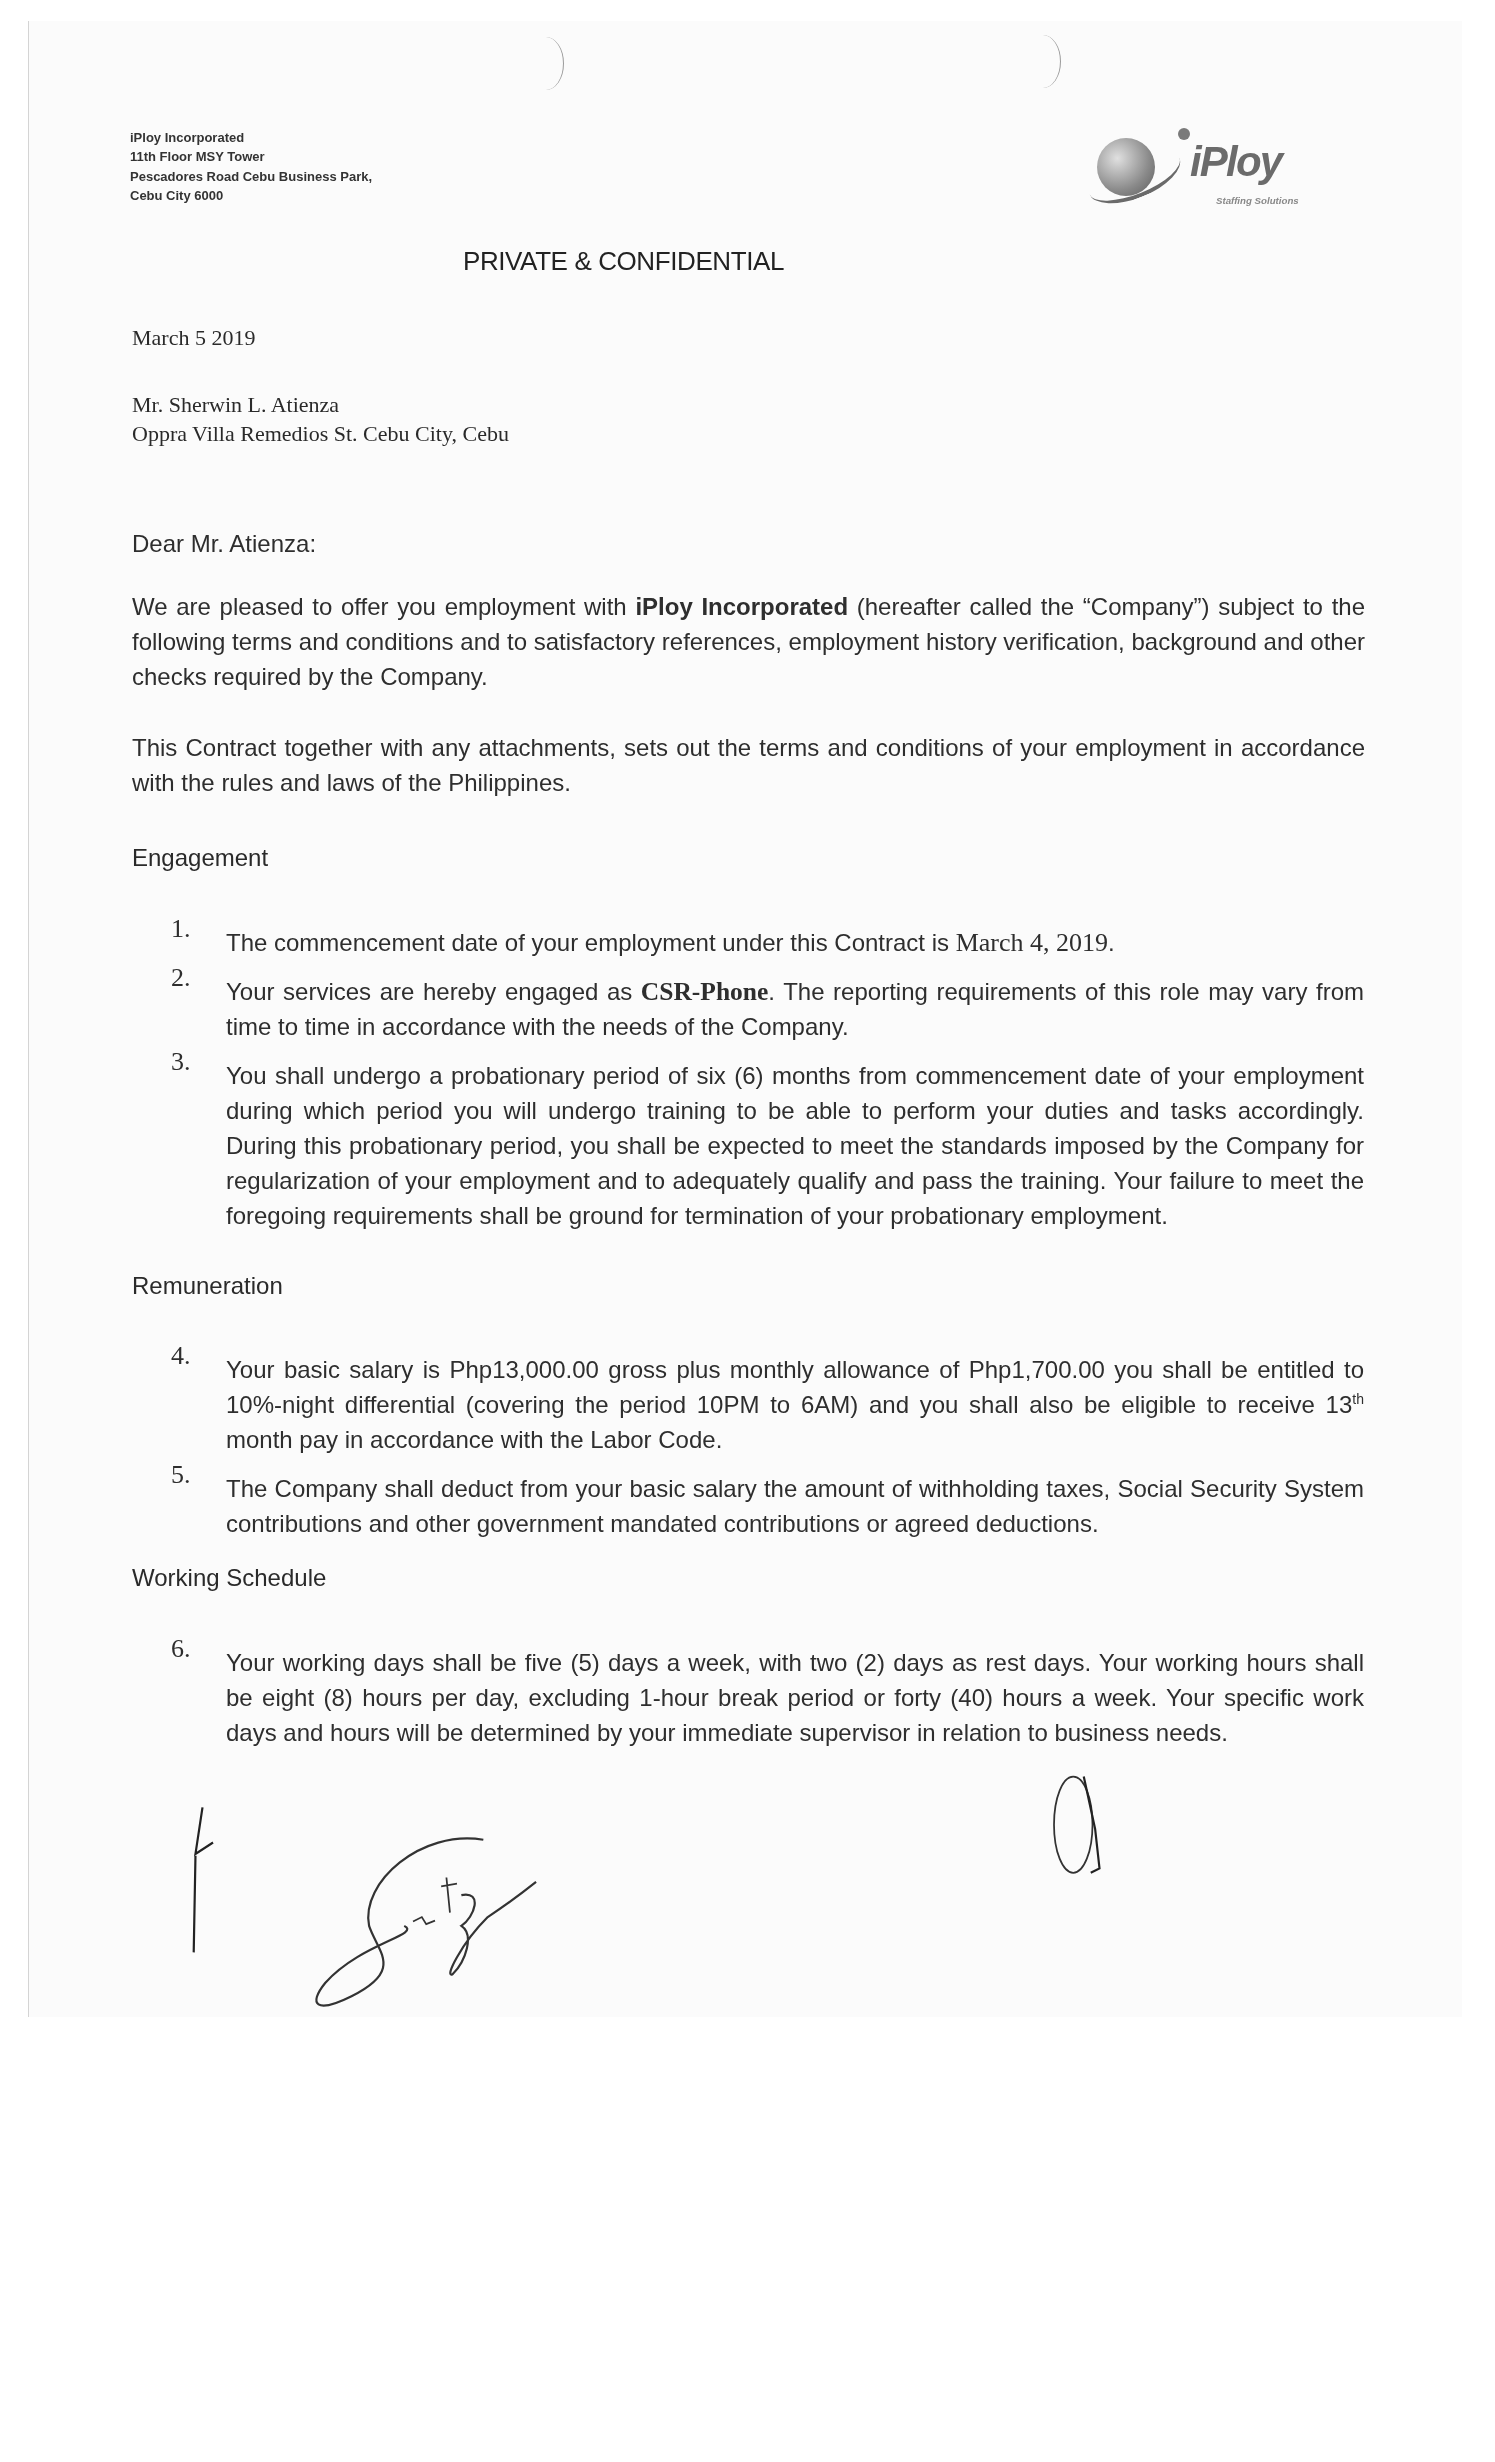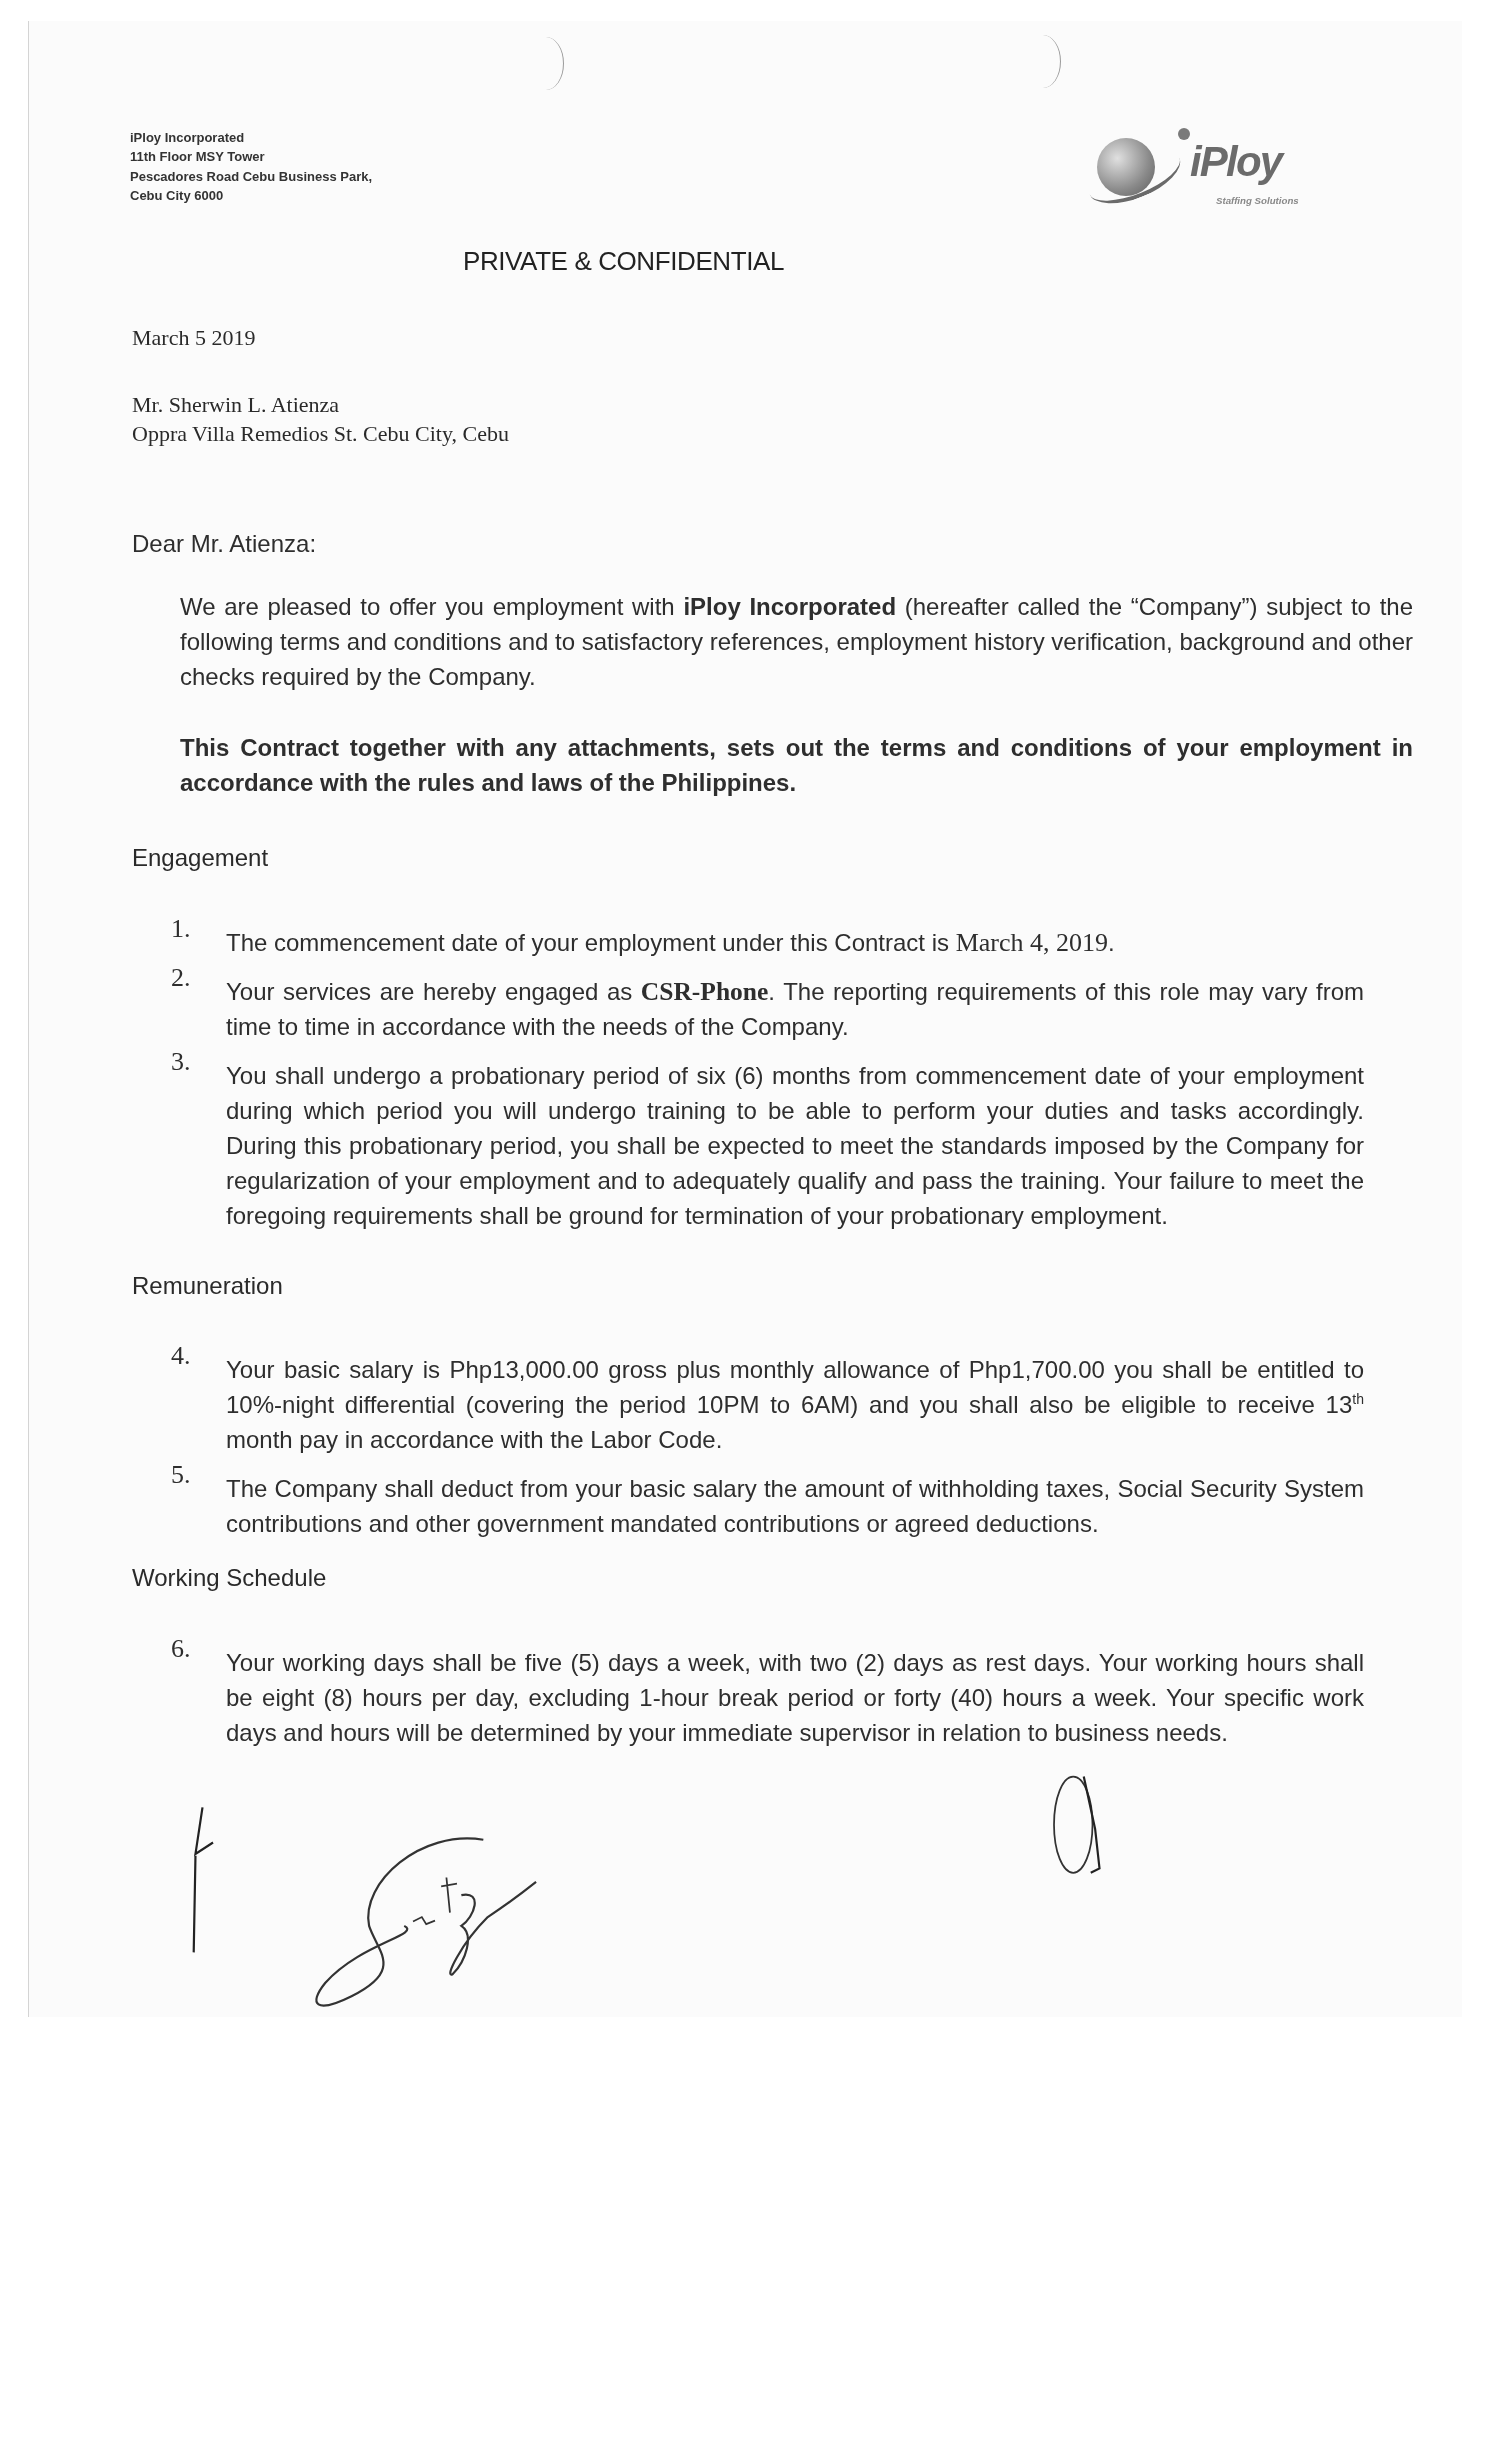--- a/index.html
+++ b/index.html
@@ -28,21 +28,21 @@
   .logo .word {
     position: absolute; left: 104px; top: 10.6px; font-size: 42px; font-weight: bold; font-style: italic;
     color: #6b6b6b; letter-spacing: -1.8px; line-height: 63px;
   }
   .logo .tag { position: absolute; left: 130px; top: 76px; font-size: 9.7px; font-weight: bold; font-style: italic; color: #888; }
   .conf { left: 0; width: 1247px; text-align: center; top: 246px; font-size: 26px; color: #222; letter-spacing: -0.4px; }
   .serif { font-family: "Liberation Serif", serif; }
   .date { left: 132px; top: 325px; font-size: 22px; }
   .recipient { left: 132px; top: 390px; font-size: 22px; line-height: 29px; }
   .body-text { font-size: 24px; line-height: 35px; color: #2e2e2e; }
-  .para { left: 132px; width: 1233px; text-align: justify; margin-left: 48px; }
+  .para { left: 132px; width: 1233px; text-align: justify; }
   .salutation { left: 132px; top: 526px; font-size: 24px; }
   .heading { left: 132px; font-size: 24px; color: #2a2a2a; }
   .list { left: 171px; width: 1193px; }
   .item { display: flex; }
   .item .num { width: 55px; flex: none; font-size: 26px; font-family: "Liberation Serif", serif; }
   .item .txt { flex: 1; text-align: justify; margin-top: 14px; }
   .b { font-weight: bold; }
   sup { font-size: 14px; line-height: 0; }
   svg.sig { position: absolute; overflow: visible; }
 </style>
@@ -74,21 +74,21 @@
 <div class="abs date serif">March 5 2019</div>
 <div class="abs recipient serif">
   <div>Mr. Sherwin L. Atienza</div>
   <div>Oppra Villa Remedios St. Cebu City, Cebu</div>
 </div>
 
 <div class="abs salutation body-text">Dear Mr. Atienza:</div>
 
 <div class="abs para body-text" style="top:589px;"><span>We are pleased to offer you employment with </span><span class="b">iPloy Incorporated</span><span> (hereafter called the “Company”) subject to the following terms and conditions and to satisfactory references, employment history verification, background and other checks required by the Company.</span></div>
 
-<div class="abs para body-text" style="top:730px;font-weight:bold;">This Contract together with any attachments, sets out the terms and conditions of your employment in accordance with the rules and laws of the Philippines.</div>
+<div class="abs para body-text" style="top:730px;">This Contract together with any attachments, sets out the terms and conditions of your employment in accordance with the rules and laws of the Philippines.</div>
 
 <div class="abs heading body-text" style="top:840px;">Engagement</div>
 <div class="abs list body-text" style="top:911px;">
   <div class="item">
     <span class="num">1.</span>
     <span class="txt"><span>The commencement date of your employment under this Contract is </span><span class="serif" style="font-size:26px;">March 4, 2019</span><span>.</span></span>
   </div>
   <div class="item">
     <span class="num">2.</span>
     <span class="txt"><span>Your services are hereby engaged as </span><span class="serif b" style="font-size:25.5px;">CSR-Phone</span><span>. The reporting requirements of this role may vary from time to time in accordance with the needs of the Company.</span></span>

